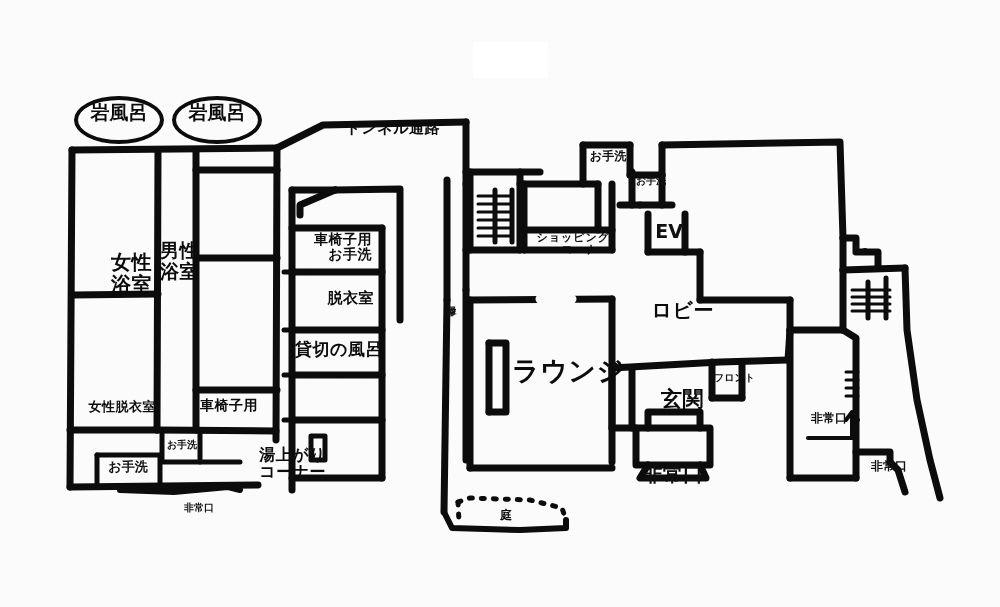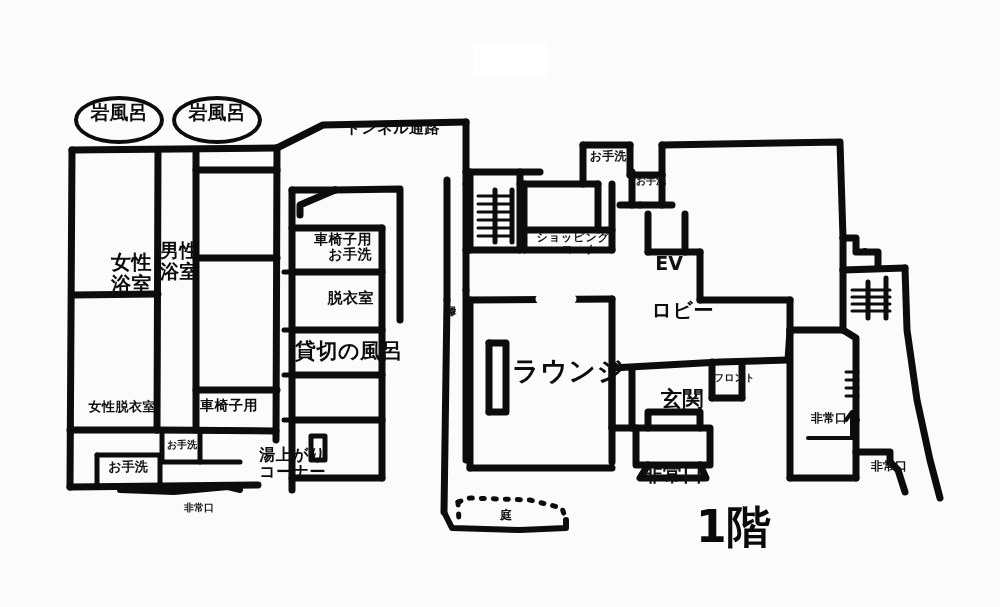--- a/index.html
+++ b/index.html
@@ -210,39 +210,39 @@
 
   <div class="lbl" style="left:76px;top:400px;width:80px;font-size:13px;">女性脱衣室</div>
 
   <div class="lbl" style="left:176px;top:398px;width:82px;font-size:14px;">車椅子用</div>
 
   <div class="lbl" style="left:302px;top:232px;width:70px;font-size:14px;">車椅子用
 お手洗</div>
 
   <div class="lbl" style="left:300px;top:290px;width:74px;font-size:15px;">脱衣室</div>
 
-  <div class="lbl" style="left:295px;top:340px;width:84px;font-size:21px;">貸切の風呂</div>
+  <div class="lbl" style="left:295px;top:340px;width:84px;font-size:17px;">貸切の風呂</div>
 
   <div class="lbl" style="left:232px;top:446px;width:94px;font-size:16px;">湯上がり
 コーナー</div>
 
   <div class="lbl" style="left:330px;top:120px;width:110px;font-size:15px;">トンネル通路</div>
 
   <div class="lbl" style="left:526px;top:232px;width:84px;font-size:11px;letter-spacing:1px;">ショッピング
 コーナー</div>
 
   <div class="lbl" style="left:644px;top:300px;width:70px;font-size:20px;">ロビー</div>
 
   <div class="lbl" style="left:512px;top:356px;width:86px;font-size:27px;">ラウンジ</div>
 
   <div class="lbl" style="left:640px;top:388px;width:64px;font-size:21px;">玄関</div>
 
   <div class="boxlbl" style="left:714px;top:373px;width:34px;font-size:10px;">フロント</div>
 
-  <div class="boxlbl" style="left:652px;top:222px;width:34px;font-size:19px;margin-top:32px;">EV</div>
+  <div class="boxlbl" style="left:652px;top:222px;width:34px;font-size:19px;">EV</div>
 
   <div class="boxlbl" style="left:849px;top:245px;width:22px;font-size:11px;">Ac</div>
 
   <div class="boxlbl" style="left:494px;top:509px;width:24px;font-size:12px;">庭</div>
 
   <div class="boxlbl" style="left:100px;top:460px;width:56px;font-size:13px;">お手洗</div>
 
   <div class="boxlbl" style="left:163px;top:440px;width:38px;font-size:10px;">お手洗</div>
 
   <div class="boxlbl" style="left:586px;top:150px;width:44px;font-size:12px;">お手洗</div>
@@ -253,15 +253,14 @@
 
   <div class="boxlbl" style="left:444px;top:300px;width:12px;font-size:9px;
               writing-mode:vertical-rl;line-height:1;">非常口</div>
 
   <div class="boxlbl" style="left:632px;top:464px;width:82px;font-size:20px;">非常口</div>
 
   <div class="boxlbl" style="left:806px;top:412px;width:46px;font-size:12px;">非常口</div>
 
   <div class="boxlbl" style="left:866px;top:460px;width:46px;font-size:12px;">非常口</div>
 
-  <div class="floor" style="left:696px;top:498px;font-size:44px;">1階</div>
 
 </div>
 
 </body></html>

